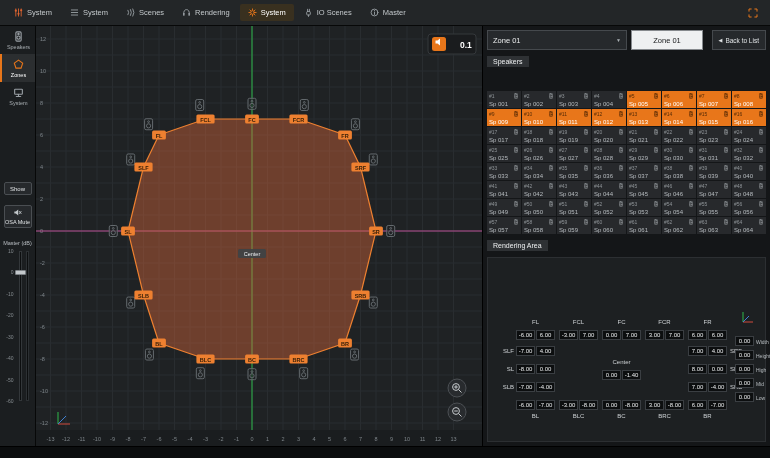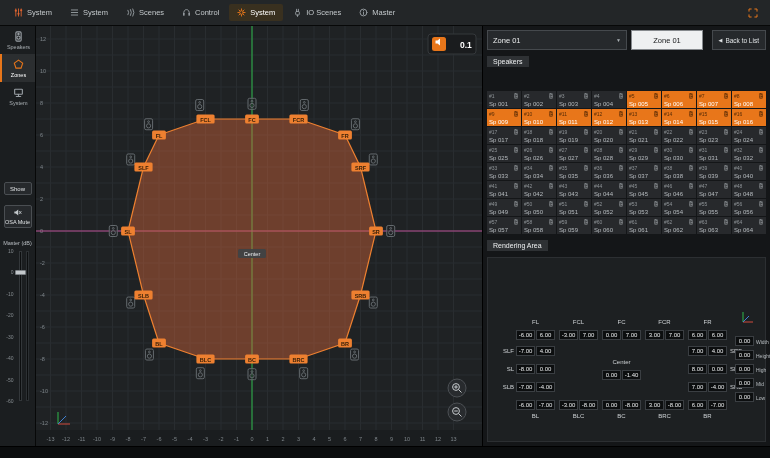--- a/index.html
+++ b/index.html
@@ -100,21 +100,21 @@
           <path d="M7.6 1 Q10.2 5 7.6 9"></path>
         </svg>
         <span>Scenes</span>
       </div>
       <div class="tb-item">
         <svg width="9" height="9" viewBox="0 0 10 10" fill="none" stroke="#9aa0a5" stroke-width="1" stroke-linecap="round">
           <path d="M1.8 6.5 Q1.8 1.8 5 1.8 Q8.2 1.8 8.2 6.5"></path>
           <rect x="1.2" y="5.6" width="1.7" height="3" rx="0.5" fill="#9aa0a5" stroke="none"></rect>
           <rect x="7.1" y="5.6" width="1.7" height="3" rx="0.5" fill="#9aa0a5" stroke="none"></rect>
         </svg>
-        <span>Control</span>
+        <span>Rendering</span>
       </div>
       <div class="tb-item active">
         <svg width="9" height="9" viewBox="0 0 10 10" fill="none" stroke="#e8761a" stroke-width="1" stroke-linecap="round">
           <circle cx="5" cy="5" r="2"></circle>
           <line x1="5" y1="1" x2="5" y2="2.4"></line>
           <line x1="5" y1="7.6" x2="5" y2="9"></line>
           <line x1="1" y1="5" x2="2.4" y2="5"></line>
           <line x1="7.6" y1="5" x2="9" y2="5"></line>
           <line x1="2.2" y1="2.2" x2="3.2" y2="3.2"></line>
           <line x1="6.8" y1="6.8" x2="7.8" y2="7.8"></line>

